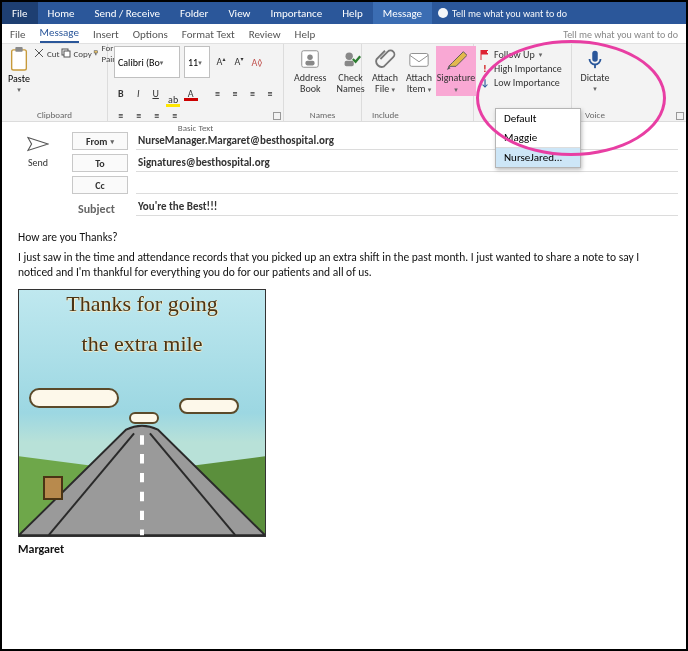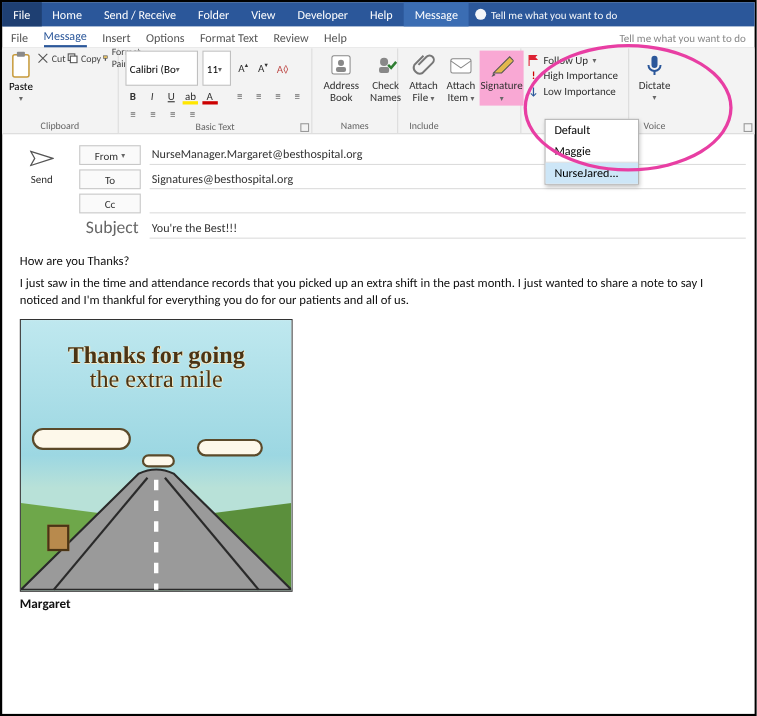--- a/index.html
+++ b/index.html
@@ -51,57 +51,57 @@
 
   
   .ellipse { position:absolute; border:3px solid #e83ea3; border-radius:50%; width:190px; height:116px; left:474px; top:38px; z-index:6; pointer-events:none;}
 
   
   .envwrap { display:flex; padding:10px 8px 6px 8px; gap:6px;}
   .sendcol { width:56px; display:flex; flex-direction:column; align-items:center; gap:4px; padding-top:4px;}
   .sendcol .sicon{width:22px;height:16px;}
   .sendcol .stext{font-size:10px;color:#333;}
   .fieldcol { flex:1; display:flex; flex-direction:column; gap:4px;}
-  .frow { display:flex; align-items:flex-end; gap:8px; }
+  .frow { display:flex; align-items:flex-end; gap:8px;font-weight:bold; }
   .fbtn { min-width:56px; height:18px; border:1px solid #c8c8c8; background:#fafafa; font-size:10px; color:#333; display:flex; align-items:center; justify-content:center; gap:3px;}
-  .flabel { min-width:56px; font-size:16px; color:#666; padding-left:6px;}
+  .flabel { min-width:56px; font-size:12px; color:#666; padding-left:6px;}
   .finput { flex:1; height:18px; border-bottom:1px solid #dcdcdc; font-size:11px; color:#333; display:flex; align-items:center; padding:0 2px;}
 
   
   .mailbody { padding:4px 16px 10px 16px; font-size:11.5px; color:#111; line-height:1.35;}
   .mailbody p { margin:4px 0;}
   .imgcard { width:248px; height:248px; margin-top:8px; border:1px solid #333; position:relative; overflow:hidden;}
   .sky { position:absolute; inset:0; background:linear-gradient(#bfe8ef 0%, #9cd7e2 50%, #b8e1d8 62%);}
   .grassL{position:absolute;left:0;bottom:0;width:60%;height:46%;background:#6ea74a;clip-path:polygon(0 30%,60% 40%,100% 100%,0 100%);} 
   .grassR{position:absolute;right:0;bottom:0;width:60%;height:46%;background:#5b8f3c;clip-path:polygon(40% 40%,100% 30%,100% 100%,0 100%);} 
   .road{position:absolute;left:0;bottom:0;width:100%;height:46%;}
   .road svg{width:100%;height:100%;}
   .cloud{position:absolute;background:#fdf8ea;border:2px solid #5b4a2a;border-radius:20px;}
   .c1{width:90px;height:20px;left:10px;top:98px;}
   .c2{width:60px;height:16px;left:160px;top:108px;}
   .c3{width:30px;height:12px;left:110px;top:122px;}
   .box{position:absolute;left:24px;bottom:36px;width:20px;height:24px;background:#b88a4d;border:2px solid #4a3415;}
   .script{position:absolute;left:0;right:0;text-align:center;font-family:"Brush Script MT","Segoe Script",cursive;color:#4a3415;font-size:22px;line-height:1.05;text-shadow:0 1px 0 #f5eac7, 1px 0 0 #f5eac7;}
-  .s1{top:20px;font-weight:bold;} .s2{top:42px;}
+  .s1{top:2px;} .s2{top:42px;}
   .sig{font-size:12px;font-weight:bold;margin-top:8px;}
 
   .dlg{position:absolute;right:2px;bottom:1px;width:8px;height:8px;border:1px solid #999;}
 </style>
 </head>
 <body>
 
 <div class="frame">
 
   <div class="titlebar">
     <div class="tab file">File</div>
     <div class="tab">Home</div>
     <div class="tab">Send / Receive</div>
     <div class="tab">Folder</div>
     <div class="tab">View</div>
-    <div class="tab">Developer</div>
+    <div class="tab">Importance</div>
     <div class="tab">Help</div>
     <div class="tab active">Message</div>
     <div class="search">
       <span class="bulb"></span>
       <span>Tell me what you want to do</span>
     </div>
   </div>
 
   <div class="ribtabs">
     <span>File</span>
@@ -165,21 +165,21 @@
               <span class="caret">▾</span>
             </div>
           <span class="btxt">A<sup style="font-size:6px;">▴</sup></span>
           <span class="btxt">A<sup style="font-size:6px;">▾</sup></span>
           <span class="btxt" style="color:#c0504d;">A◊</span>
         </div>
         <div class="row">
           <span class="btxt bold">B</span>
           <span class="btxt ital">I</span>
           <span class="btxt under">U</span>
-          <span class="btxt" style="position:relative;">ab<span style="position:absolute;left:0;bottom:-1px;width:14px;height:3px;background:#ffe600;"></span></span>
+          <span class="btxt" style="position:relative;margin-top:12px;">ab<span style="position:absolute;left:0;bottom:-1px;width:14px;height:3px;background:#ffe600;"></span></span>
           <span class="btxt" style="position:relative;">A<span style="position:absolute;left:0;bottom:-1px;width:14px;height:3px;background:#cc0000;"></span></span>
           <span style="width:6px;"></span>
           <span class="btxt">≡</span>
           <span class="btxt">≡</span>
           <span class="btxt">≡</span>
           <span class="btxt">≡</span>
         </div>
         <div class="row">
           <span class="btxt">≡</span>
           <span class="btxt">≡</span>

